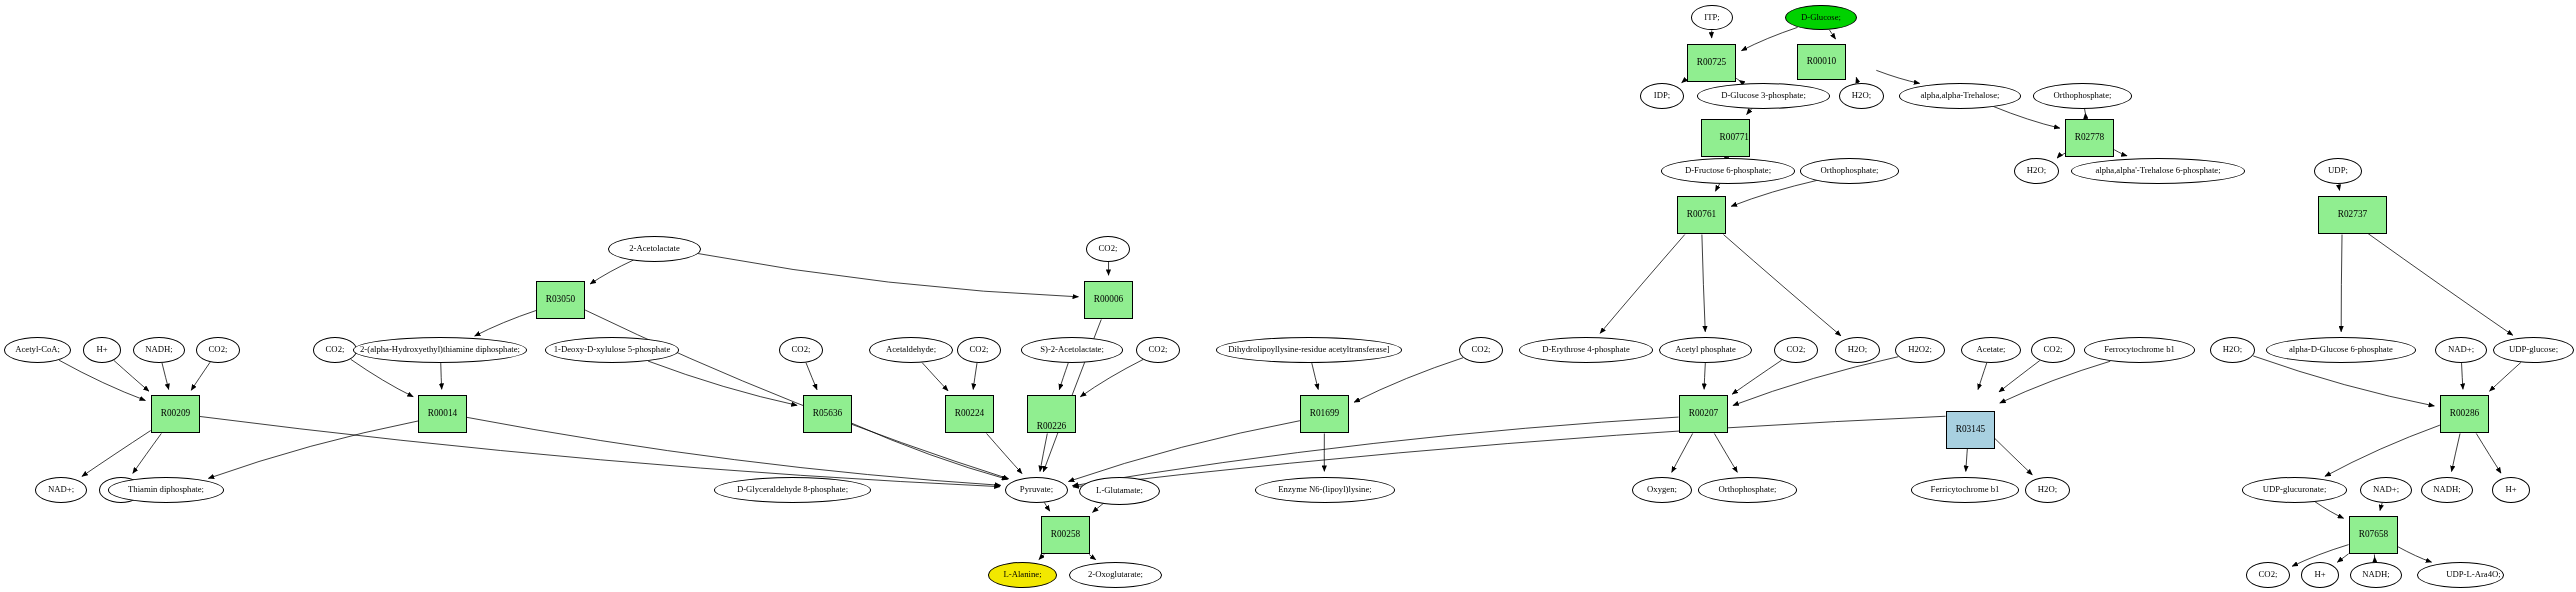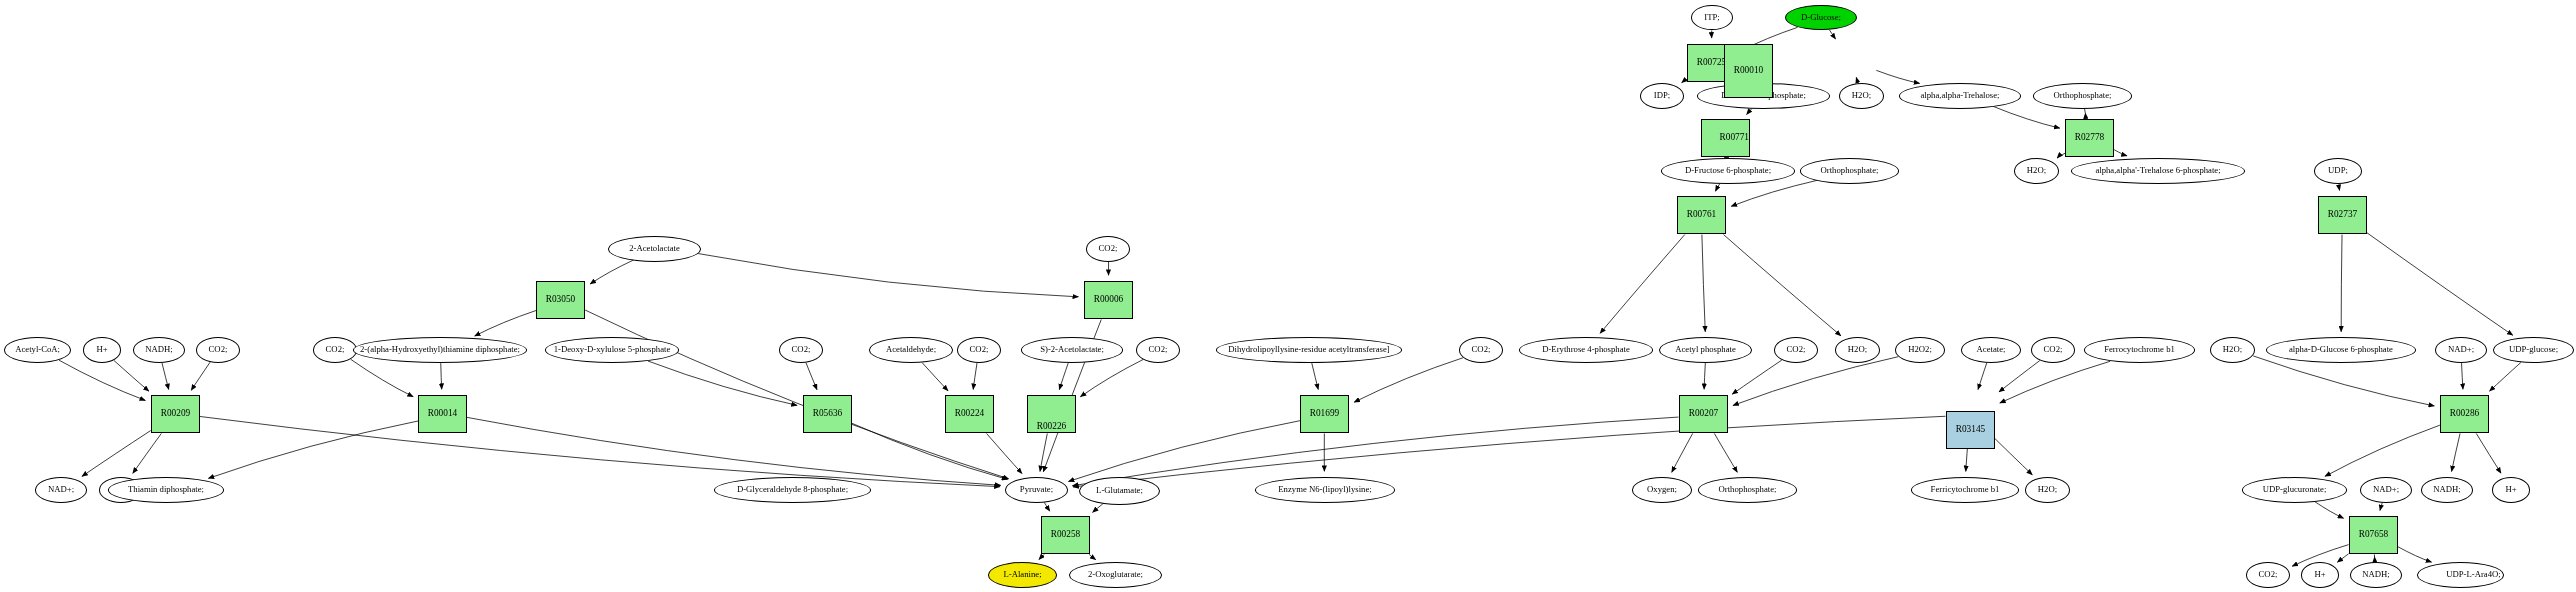--- a/index.html
+++ b/index.html
@@ -325,30 +325,30 @@
       </div>
       <div class="node rxn" style="left: 2440px; top: 395px; width: 49px; height: 38px;">
         <span>R00286</span>
       </div>
       <div class="node rxn" style="left: 2349px; top: 516px; width: 49px; height: 38px;">
         <span>R07658</span>
       </div>
       <div class="node rxn" style="left: 1687px; top: 44px; width: 49px; height: 38px;">
         <span>R00725</span>
       </div>
-      <div class="node rxn" style="left: 1724px; top: 44px; width: 49px; height: 54px;">
+      <div class="node rxn" style="left: 1797px; top: 44px; width: 49px; height: 36px;">
         <span>R00010</span>
       </div>
       <div class="node rxn" style="left: 1701px; top: 119px; width: 49px; height: 38px; justify-content: flex-end;">
         <span>R00771</span>
       </div>
       <div class="node rxn" style="left: 2065px; top: 119px; width: 49px; height: 38px;">
         <span>R02778</span>
       </div>
       <div class="node rxn" style="left: 1677px; top: 196px; width: 49px; height: 38px;">
         <span>R00761</span>
       </div>
-      <div class="node rxn" style="left: 2318px; top: 196px; width: 49px; height: 38px;">
+      <div class="node rxn" style="left: 2318px; top: 196px; width: 69px; height: 38px;">
         <span>R02737</span>
       </div>
     </div>
 </div>
 
 
 </body></html>

